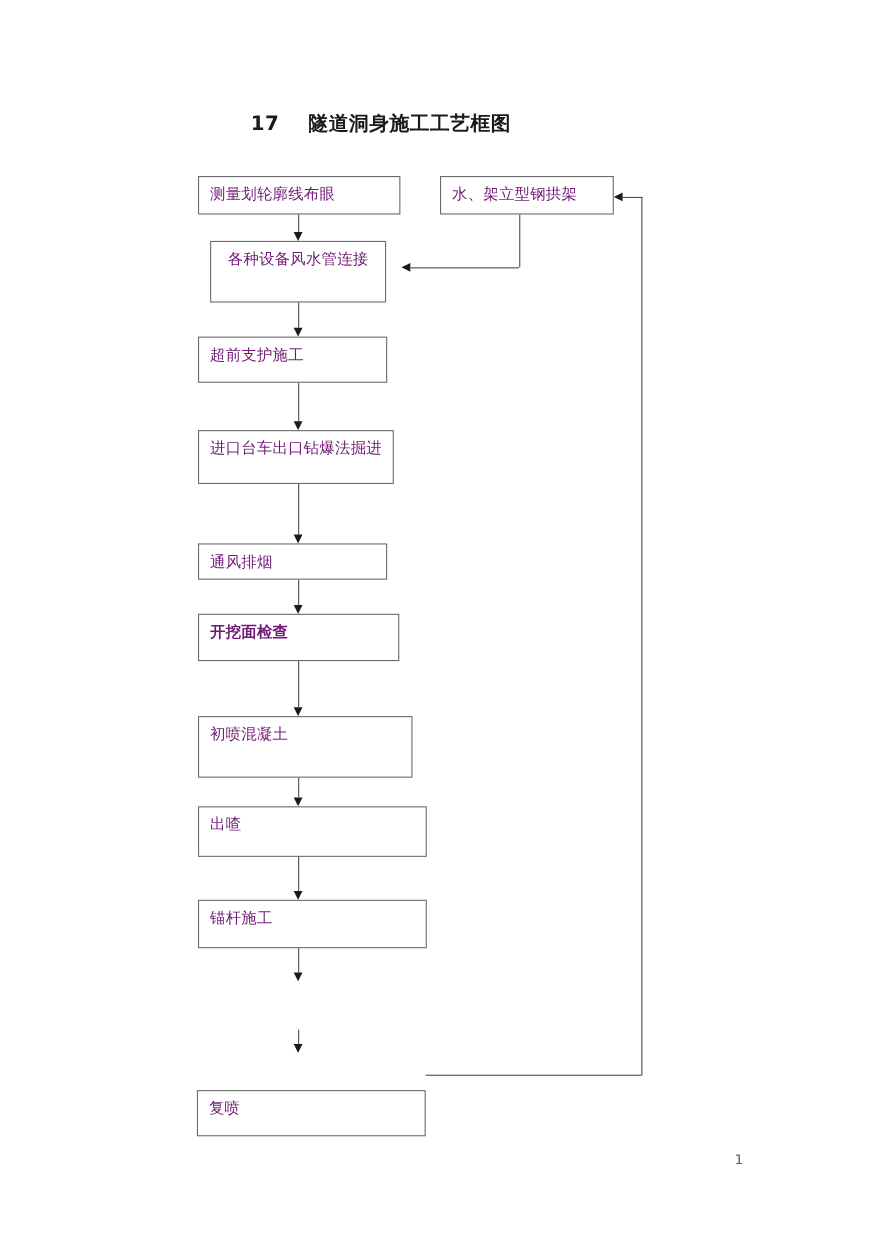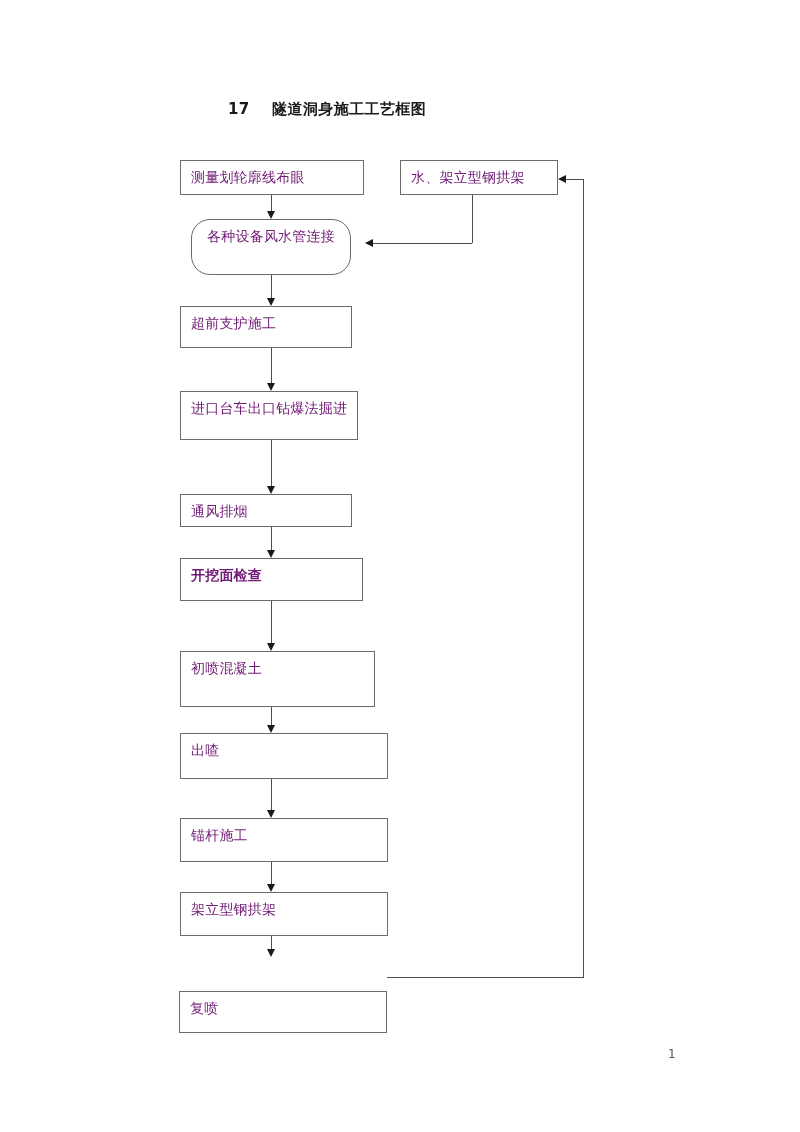--- a/index.html
+++ b/index.html
@@ -21,21 +21,21 @@
     left: 0; top: 0;
     width: 800px;
     height: 1132px;
   }
 
   
   .title {
     position: absolute;
     left: 228px;
     top: 100px;
-    font-size: 15px;
+    font-size: 18px;
     font-weight: bold;
     letter-spacing: 0.4px;
     white-space: pre;
     color: #1a1a1a;
   }
 
   
   .watermark {
     position: absolute;
     left: 196px;
@@ -123,21 +123,21 @@
 
 
   <div class="node" style="left:180px; top:160px; width:184px; height:35px;">
     <span class="label">测量划轮廓线布眼</span>
   </div>
 
   <div class="node" style="left:400px; top:160px; width:158px; height:35px;">
     <span class="label">水、架立型钢拱架</span>
   </div>
 
-  <div class="node center" style="left:191px; top:219px; width:160px; height:56px;border-radius:19px;">
+  <div class="node center" style="left:191px; top:219px; width:160px; height:56px;">
     <span class="label">各种设备风水管连接</span>
   </div>
 
   <div class="node" style="left:180px; top:306px; width:172px; height:42px;">
     <span class="label">超前支护施工</span>
   </div>
 
   <div class="node" style="left:180px; top:391px; width:178px; height:49px;">
     <span class="label">进口台车出口钻爆法掘进</span>
   </div>
@@ -155,23 +155,20 @@
   </div>
 
   <div class="node" style="left:180px; top:733px; width:208px; height:46px;">
     <span class="label">出喳</span>
   </div>
 
   <div class="node" style="left:180px; top:818px; width:208px; height:44px;">
     <span class="label">锚杆施工</span>
   </div>
 
-  <div class="node" style="left:180px; top:892px; width:208px; height:44px;">
-    <span class="label">架立型钢拱架</span>
-  </div>
 
   <div class="node" style="left:179px; top:991px; width:208px; height:42px;">
     <span class="label">复喷</span>
   </div>
 
   <div class="vline" style="left:271px; top:195px; height:20px;"></div>
   <div class="arrow-down" style="left:267px; top:211px;"></div>
 
   <div class="vline" style="left:472px; top:195px; height:48px;"></div>
   <div class="hline" style="left:373px; top:243px; width:99px;"></div>

